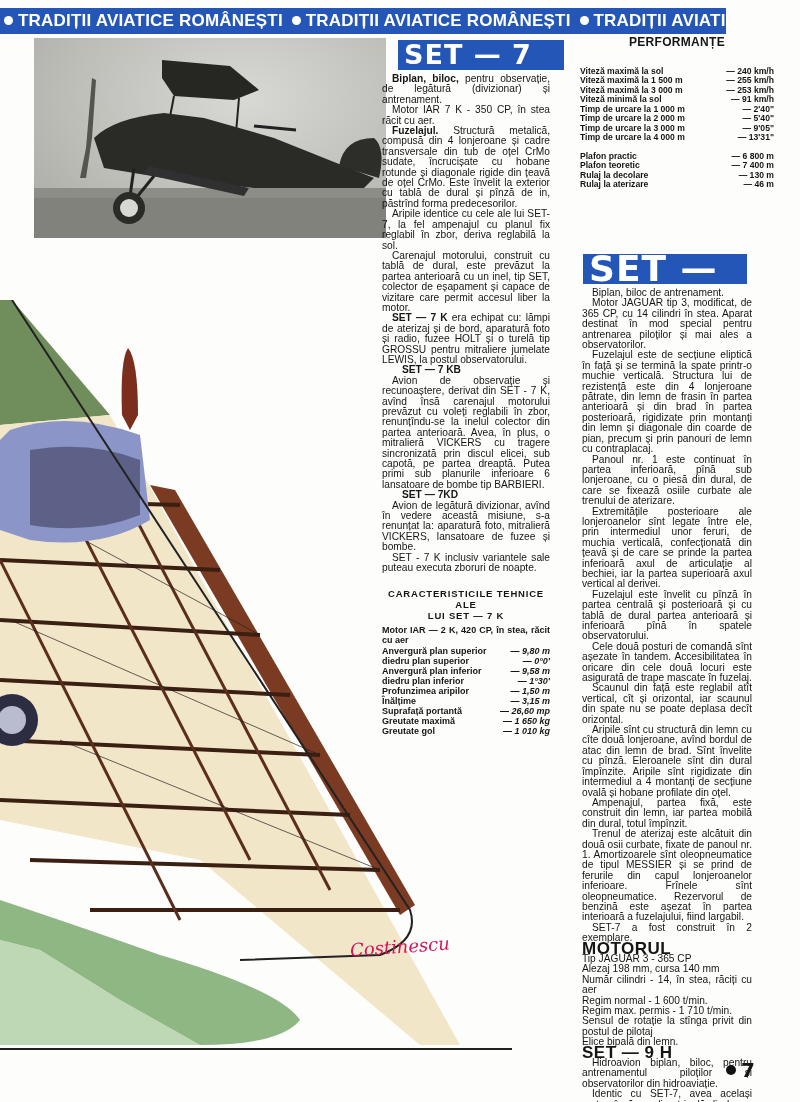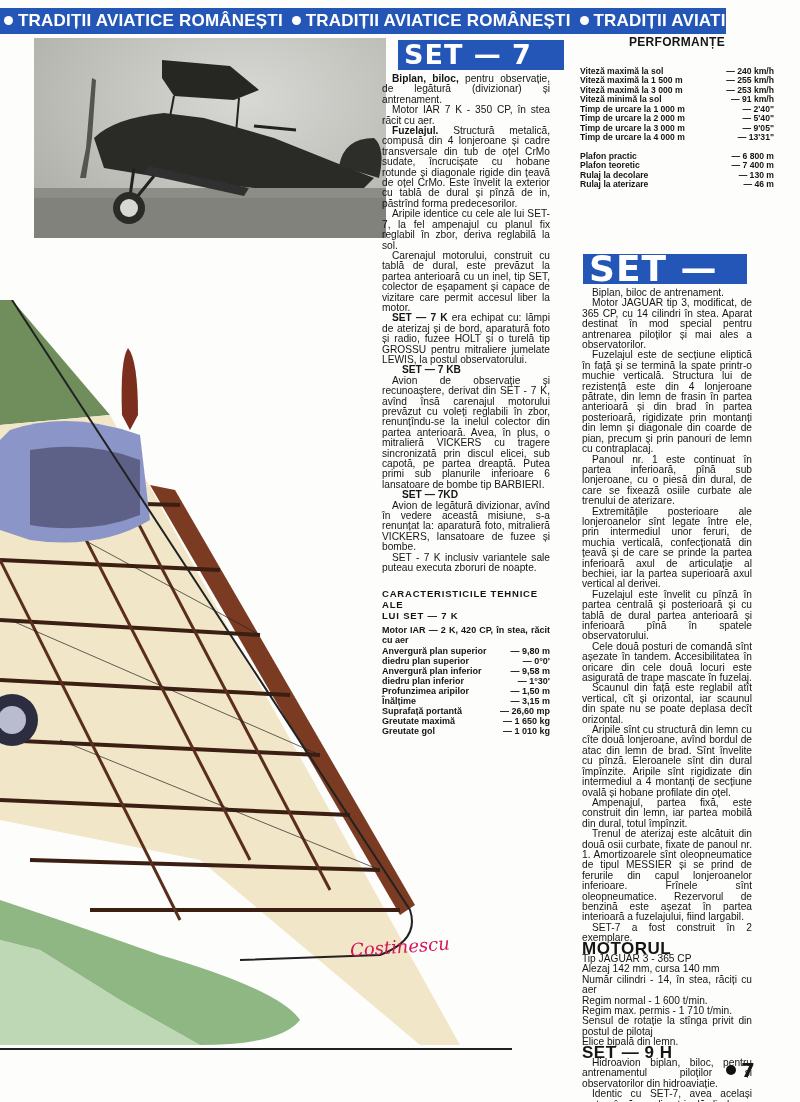--- a/index.html
+++ b/index.html
@@ -48,24 +48,24 @@
 
     .col { position: absolute; font-size: 10.2px; line-height: 10.4px; text-align: justify; }
     .col p { margin: 0; text-indent: 10px; }
     .col b { font-weight: bold; }
     .col1 { left: 382px; top: 74px; width: 168px; }
     .col2 { left: 582px; top: 288px; width: 170px; }
 
     .sub { font-weight: bold; font-size: 10.2px; text-indent: 0; }
     .sub-indent { padding-left: 10px; }
 
-    .spec-title { font-weight: bold; font-size: 9.5px; letter-spacing: 0.8px; text-align: left; margin-top: 14px; line-height: 11px; }
+    .spec-title { font-weight: bold; font-size: 9.5px; letter-spacing: 0.8px; text-align: center; margin-top: 14px; line-height: 11px; }
     .spec { font-size: 9px; line-height: 10px; font-weight: bold; margin-top: 4px; }
     .spec .row { display: flex; justify-content: space-between; }
-    .spec .row .v { white-space: nowrap; }
+    .spec .row .v { white-space: nowrap; font-style: italic; }
 
     .perf { position: absolute; left: 580px; top: 38px; width: 194px; font-size: 8.6px; line-height: 9.5px; font-weight: bold; }
     .perf .ptitle { text-align: center; font-size: 12px; letter-spacing: 0.3px; margin-bottom: 19px; }
     .perf .row { display: flex; justify-content: space-between; }
     .perf .gap { height: 9px; }
 
     .section-h { font-weight: bold; font-size: 17px; letter-spacing: 0.5px; margin: 10px 0 6px 0; text-indent: 0 !important; }
     .motor p { text-indent: 0; }
     .pagenum { position: absolute; left: 726px; top: 1058px; font-weight: bold; font-size: 20px; font-family: "DejaVu Sans", sans-serif; }
     .pagenum .bullet { display:inline-block; width: 10px; height: 10px; background:#111; border-radius:50%; margin-right: 5px; vertical-align: middle; margin-bottom: 4px; }
@@ -280,21 +280,21 @@
   <p>Cele două posturi de comandă sînt așezate în tandem. Accesibilitatea în oricare din cele două locuri este asigurată de trape mascate în fuzelaj.</p>
   <p>Scaunul din față este reglabil atît vertical, cît și orizontal, iar scaunul din spate nu se poate deplasa decît orizontal.</p>
   <p>Aripile sînt cu structură din lemn cu cîte două lonjeroane, avînd bordul de atac din lemn de brad. Sînt învelite cu pînză. Eleroanele sînt din dural împînzite. Aripile sînt rigidizate din intermediul a 4 montanți de secțiune ovală și hobane profilate din oțel.</p>
   <p>Ampenajul, partea fixă, este construit din lemn, iar partea mobilă din dural, totul împînzit.</p>
   <p>Trenul de aterizaj este alcătuit din două osii curbate, fixate de panoul nr. 1. Amortizoarele sînt oleopneumatice de tipul MESSIER și se prind de ferurile din capul lonjeroanelor inferioare. Frînele sînt oleopneumatice. Rezervorul de benzină este așezat în partea interioară a fuzelajului, fiind largabil.</p>
   <p>SET-7 a fost construit în 2 exemplare.</p>
 
   <p class="section-h">MOTORUL</p>
   <div class="motor">
     <p>Tip JAGUAR 3 - 365 CP</p>
-    <p>Alezaj 142 mm, cursa 140 mm</p>
+    <p>Alezaj 198 mm, cursa 140 mm</p>
     <p>Număr cilindri - 14, în stea, răciți cu aer</p>
     <p>Regim normal - 1 600 t/min.</p>
     <p>Regim max. permis - 1 710 t/min.</p>
     <p>Sensul de rotație la stînga privit din postul de pilotaj</p>
     <p>Elice bipală din lemn.</p>
   </div>
 
   <p class="section-h">SET — 9 H</p>
   <p>Hidroavion biplan, biloc, pentru antrenamentul piloților și observatorilor din hidroaviație.</p>
   <p>Identic cu SET-7, avea același motor, însă cu elice tripală din lemn. Era echipat cu două flotoare din dural compartimentate. S-a construit un singur exemplar din acest tip.</p>

